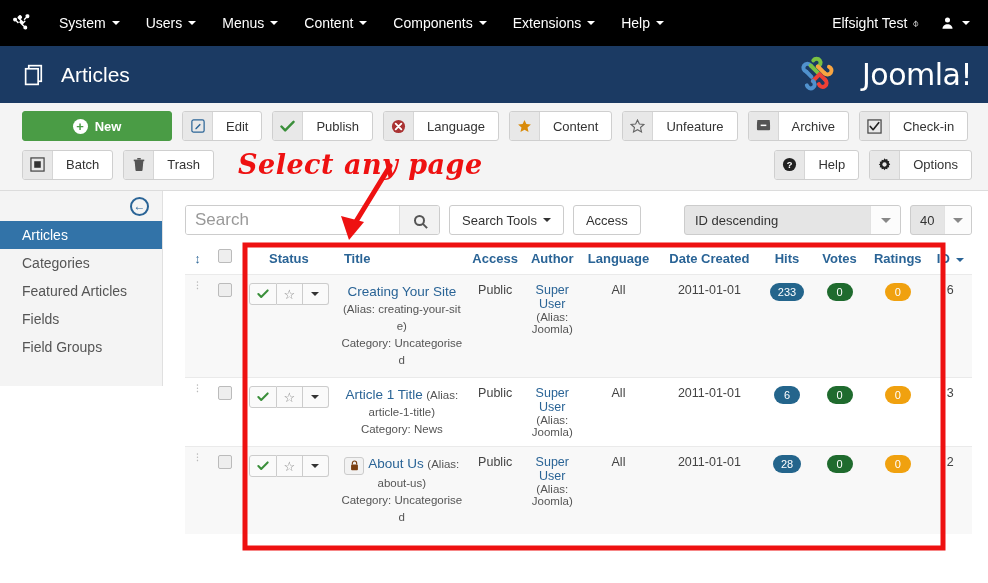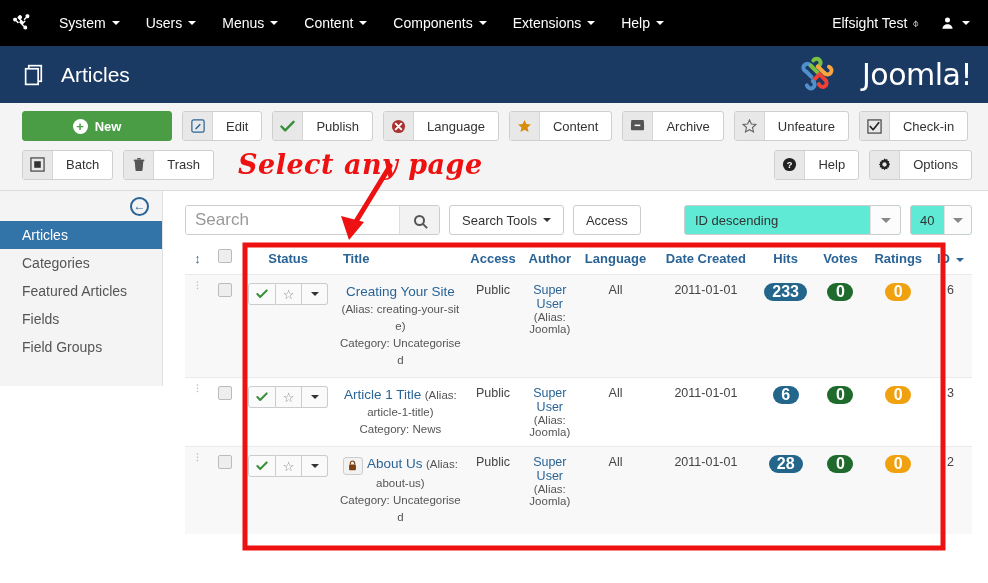--- a/index.html
+++ b/index.html
@@ -226,21 +226,21 @@
     background: #fff;
     display: inline-flex; align-items: center;
     padding: 0 12px;
     font-size: 13px; color: #333; cursor: pointer;
     white-space: nowrap;
   }
   .sr-spacer { flex: 1 1 auto; }
   .select-box {
     height: 30px;
     border: 1px solid #ccc; border-radius: 3px;
-    background: #5eead4;
+    background: #e5e5e5;
     display: inline-flex; align-items: center;
     cursor: pointer;
     overflow: hidden;
   }
   .select-box .sv { padding: 0 10px; flex: 1 1 auto; white-space: nowrap; color:#333; }
   .select-box .sarrow {
     width: 30px; height: 28px;
     border-left: 1px solid #e2e2e2;
     background: #fcfcfc;
     display: flex; align-items: center; justify-content: center;
@@ -339,22 +339,22 @@
   }
   .author-link { color: #2a6496; text-decoration: none; cursor: pointer; }
   .author-alias { color: #555; font-size: 11.5px; }
 
   .badge {
     display: inline-block;
     min-width: 26px;
     padding: 2px 8px;
     border-radius: 9px;
     color: #fff;
-    font-size: 16px;
-    font-weight: bold;
+    font-size: 11px;
+    font-weight: normal;
     line-height: 14px;
   }
   .badge-hits { background: #24658c; }
   .badge-votes { background: #1f6b2e; }
   .badge-ratings { background: #f0a10f; }
 
   
   .annot-layer {
     position: absolute; left:0; top:0;
     width: 988px; height: 583px;
@@ -480,35 +480,35 @@
       <span class="ic">
         <svg width="15" height="15" viewBox="0 0 16 16" aria-hidden="true">
           <path d="M8 1l2 4.4 4.8.5-3.6 3.2 1.1 4.7L8 11.4 3.7 13.8l1.1-4.7L1.2 5.9 6 5.4z" fill="#d98b0a"></path>
         </svg>
       </span>
       <span class="lbl">Content</span>
     </div>
 
     <div class="btn">
       <span class="ic">
+        <svg width="15" height="15" viewBox="0 0 16 16" aria-hidden="true">
+          <path d="M8 1l2 4.4 4.8.5-3.6 3.2 1.1 4.7L8 11.4 3.7 13.8l1.1-4.7L1.2 5.9 6 5.4z" fill="none" stroke="#666" stroke-width="1.2"></path>
+        </svg>
+      </span>
+      <span class="lbl">Unfeature</span>
+    </div>
+
+    <div class="btn">
+      <span class="ic">
         <svg width="15" height="12" viewBox="0 0 16 12" aria-hidden="true">
           <path d="M1 5.5a3 7 0 0 1 14 0v4a1 1 0 0 1-1 1H2a1 1 0 0 1-1-1z" fill="#555"></path>
           <rect x="5" y="4.5" width="6" height="1.6" fill="#fff"></rect>
         </svg>
       </span>
       <span class="lbl">Archive</span>
-    </div>
-
-    <div class="btn">
-      <span class="ic">
-        <svg width="15" height="15" viewBox="0 0 16 16" aria-hidden="true">
-          <path d="M8 1l2 4.4 4.8.5-3.6 3.2 1.1 4.7L8 11.4 3.7 13.8l1.1-4.7L1.2 5.9 6 5.4z" fill="none" stroke="#666" stroke-width="1.2"></path>
-        </svg>
-      </span>
-      <span class="lbl">Unfeature</span>
     </div>
 
     <div class="btn">
       <span class="ic">
         <svg width="15" height="15" viewBox="0 0 16 16" aria-hidden="true">
           <rect x="1" y="1" width="14" height="14" fill="none" stroke="#444" stroke-width="1.3"></rect>
           <path d="M3.5 8l3 3.4L12.5 4" fill="none" stroke="#222" stroke-width="1.8" stroke-linecap="round" stroke-linejoin="round"></path>
         </svg>
       </span>
       <span class="lbl">Check-in</span>

